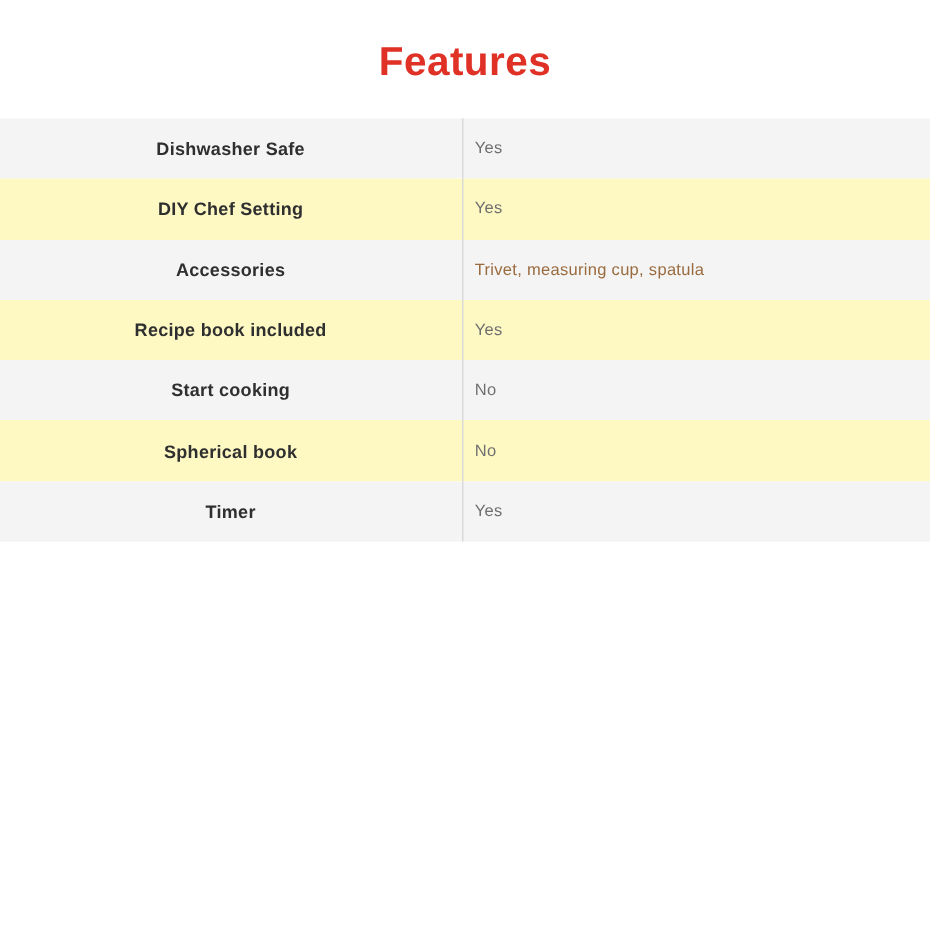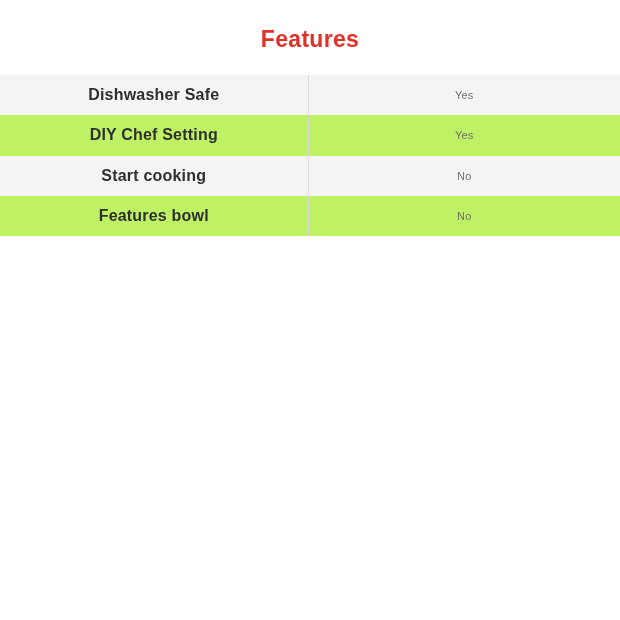--- a/index.html
+++ b/index.html
@@ -16,55 +16,54 @@
   }
   .page {
     width: 620px;
     height: 620px;
     position: relative;
     box-sizing: border-box;
   }
   .title {
     text-align: center;
     color: #e03127;
-    font-size: 23px;
+    font-size: 27px;
     font-weight: bold;
     letter-spacing: 0.3px;
     margin: 0;
     padding: 26px 0 22px 0;
     font-family: "Liberation Sans", sans-serif;
   }
   .spec-table {
     width: 620px;
     border-collapse: collapse;
     table-layout: fixed;
   }
   .spec-table tr {
     height: 40.3px;
   }
   .spec-table tr.odd-row {
     background: #f4f4f4;
   }
   .spec-table tr.even-row {
-    background: #bef264;
+    background: #fef9c3;
   }
   .cell-label {
     width: 308px;
     text-align: center;
-    font-size: 16px;
+    font-size: 12px;
     font-weight: bold;
     color: #2f2f2f;
     padding: 0 8px;
     box-sizing: border-box;
     letter-spacing: 0.2px;
     border-right: 1px solid #d9d9d9;
   }
   .cell-value {
     width: 312px;
-    text-align: center;
     font-size: 11px;
     color: #6f6f6f;
     padding: 0 8px;
     box-sizing: border-box;
     letter-spacing: 0.2px;
   }
   .cell-value.accent {
     color: #9a6b3f;
   }
 </style>
@@ -83,33 +82,45 @@
         <td class="cell-value">Yes</td>
       </tr>
 
       <tr class="even-row">
         <td class="cell-label">DIY Chef Setting</td>
         <td class="cell-value">Yes</td>
       </tr>
 
 
 
+      <tr class="odd-row">
+        <td class="cell-label">Accessories</td>
+        <td class="cell-value accent">Trivet, measuring cup, spatula</td>
+      </tr>
 
+      <tr class="even-row">
+        <td class="cell-label">Recipe book included</td>
+        <td class="cell-value">Yes</td>
+      </tr>
 
 
 
       <tr class="odd-row">
         <td class="cell-label">Start cooking</td>
         <td class="cell-value">No</td>
       </tr>
 
       <tr class="even-row">
-        <td class="cell-label">Features bowl</td>
+        <td class="cell-label">Spherical book</td>
         <td class="cell-value">No</td>
       </tr>
 
 
 
+      <tr class="odd-row">
+        <td class="cell-label">Timer</td>
+        <td class="cell-value">Yes</td>
+      </tr>
 
     </tbody>
   </table>
 
 </div>
 
 </body></html>

